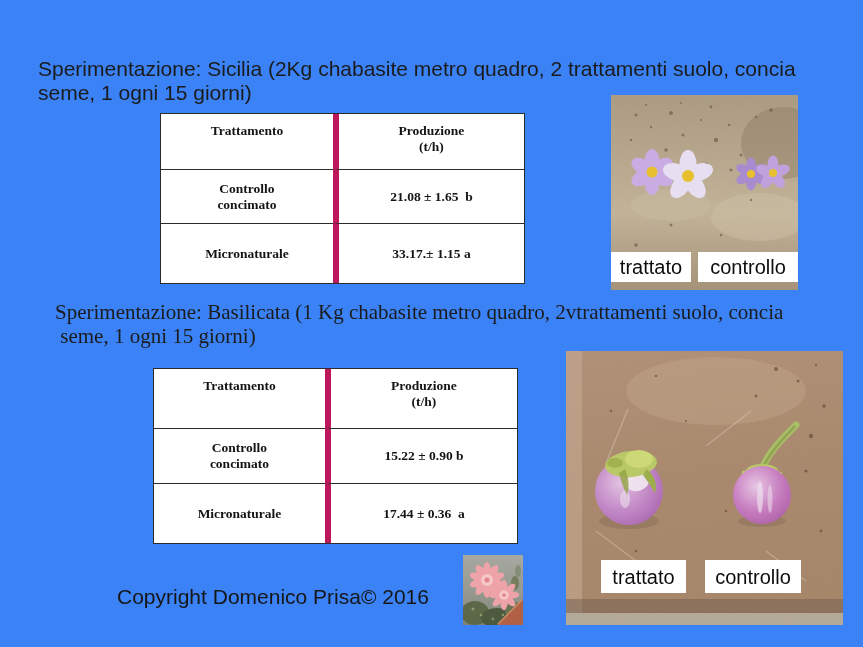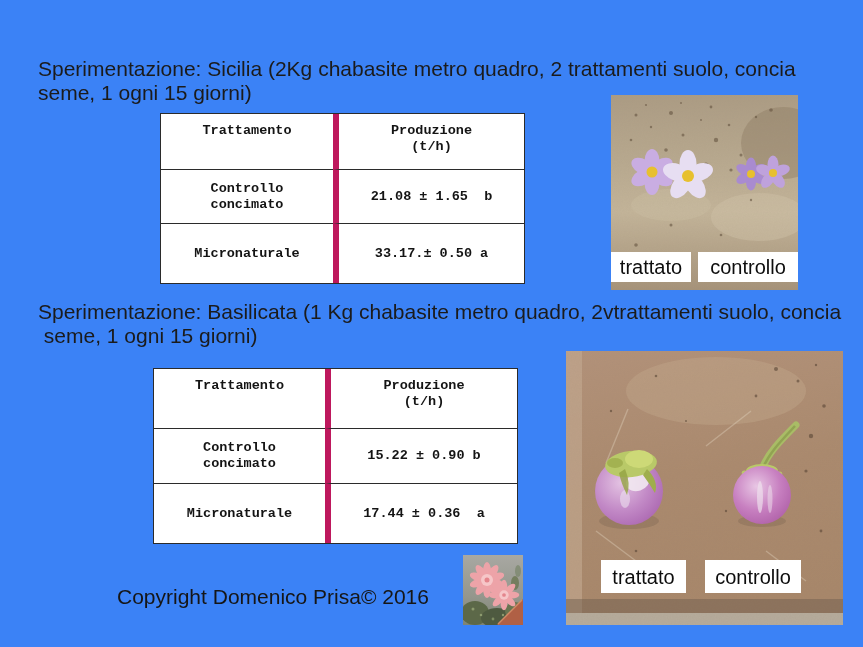--- a/index.html
+++ b/index.html
@@ -10,21 +10,21 @@
   .title { position:absolute; color:#1b1b1b; font-size:21px; line-height:24px; }
   .title .line { white-space:pre; }
 
   .ptable {
     position:absolute; display:grid; border:1px solid #2b2b2b; background:#fff;
     font-family:"Liberation Serif", serif; font-weight:bold; color:#141414;
     font-size:13.5px; line-height:16px;
   }
   .ptable .cell {
     display:flex; align-items:center; justify-content:center; text-align:center;
-    white-space:pre-wrap; padding:2px 6px; box-sizing:border-box;font-family:Liberation Mono, monospace;
+    white-space:pre-wrap; padding:2px 6px; box-sizing:border-box;
   }
   .ptable .c2 { border-left:6px solid #be185d; }
   .ptable .rnext { border-top:1px solid #2b2b2b; }
   .ptable .hdr { align-items:flex-start; padding-top:9px; }
 
   .photo { position:absolute;margin-left:18px; }
   .photo svg { display:block; }
   .plabel {
     position:absolute; background:#ffffff; color:#0d0d0d;
     font-size:20px; line-height:1; display:flex; align-items:center; justify-content:center;
@@ -42,21 +42,21 @@
   </div>
 
   <div class="ptable" style="left:160px; top:113px; grid-template-columns:172px 191px; grid-template-rows:55px 54px 60px;">
     <div class="cell hdr">Trattamento</div>
     <div class="cell hdr c2">Produzione
 (t/h)</div>
     <div class="cell rnext">Controllo
 concimato</div>
     <div class="cell rnext c2">21.08 ± 1.65  b</div>
     <div class="cell rnext">Micronaturale</div>
-    <div class="cell rnext c2">33.17.± 0.50 a</div>
+    <div class="cell rnext c2">33.17.± 1.15 a</div>
   </div>
 
   <div class="photo" style="left:593px; top:95px; width:187px; height:195px;">
     <svg width="187" height="195" viewBox="0 0 187 195">
       <defs>
         <linearGradient id="st1" x1="0" y1="0" x2="0" y2="1">
           <stop offset="0" stop-color="#ac9c84"></stop>
           <stop offset="0.35" stop-color="#b9aa90"></stop>
           <stop offset="0.6" stop-color="#c4b59a"></stop>
           <stop offset="1" stop-color="#a6937a"></stop>
@@ -134,21 +134,21 @@
             <ellipse cy="-8.5" rx="5.5" ry="9" transform="rotate(216)"></ellipse>
           <ellipse cy="-8.5" rx="5.5" ry="9" transform="rotate(288)"></ellipse>
           <circle r="4" fill="#e7c02f"></circle>
         </g>
       </g>
     </svg>
     <div class="plabel" style="left:0px; top:157px; width:80px; height:30px;">trattato</div>
     <div class="plabel" style="left:87px; top:157px; width:100px; height:30px;">controllo</div>
   </div>
 
-  <div class="title" style="left:38px; top:300px;">
+  <div class="title" style="left:55px; top:300px;font-family:Liberation Serif, serif;">
     <div class="line">Sperimentazione: Basilicata (1 Kg chabasite metro quadro, 2vtrattamenti suolo, concia</div>
     <div class="line"> seme, 1 ogni 15 giorni)</div>
   </div>
 
   <div class="ptable" style="left:153px; top:368px; grid-template-columns:171px 192px; grid-template-rows:59px 55px 60px;">
     <div class="cell hdr">Trattamento</div>
     <div class="cell hdr c2">Produzione
 (t/h)</div>
     <div class="cell rnext">Controllo
 concimato</div>

